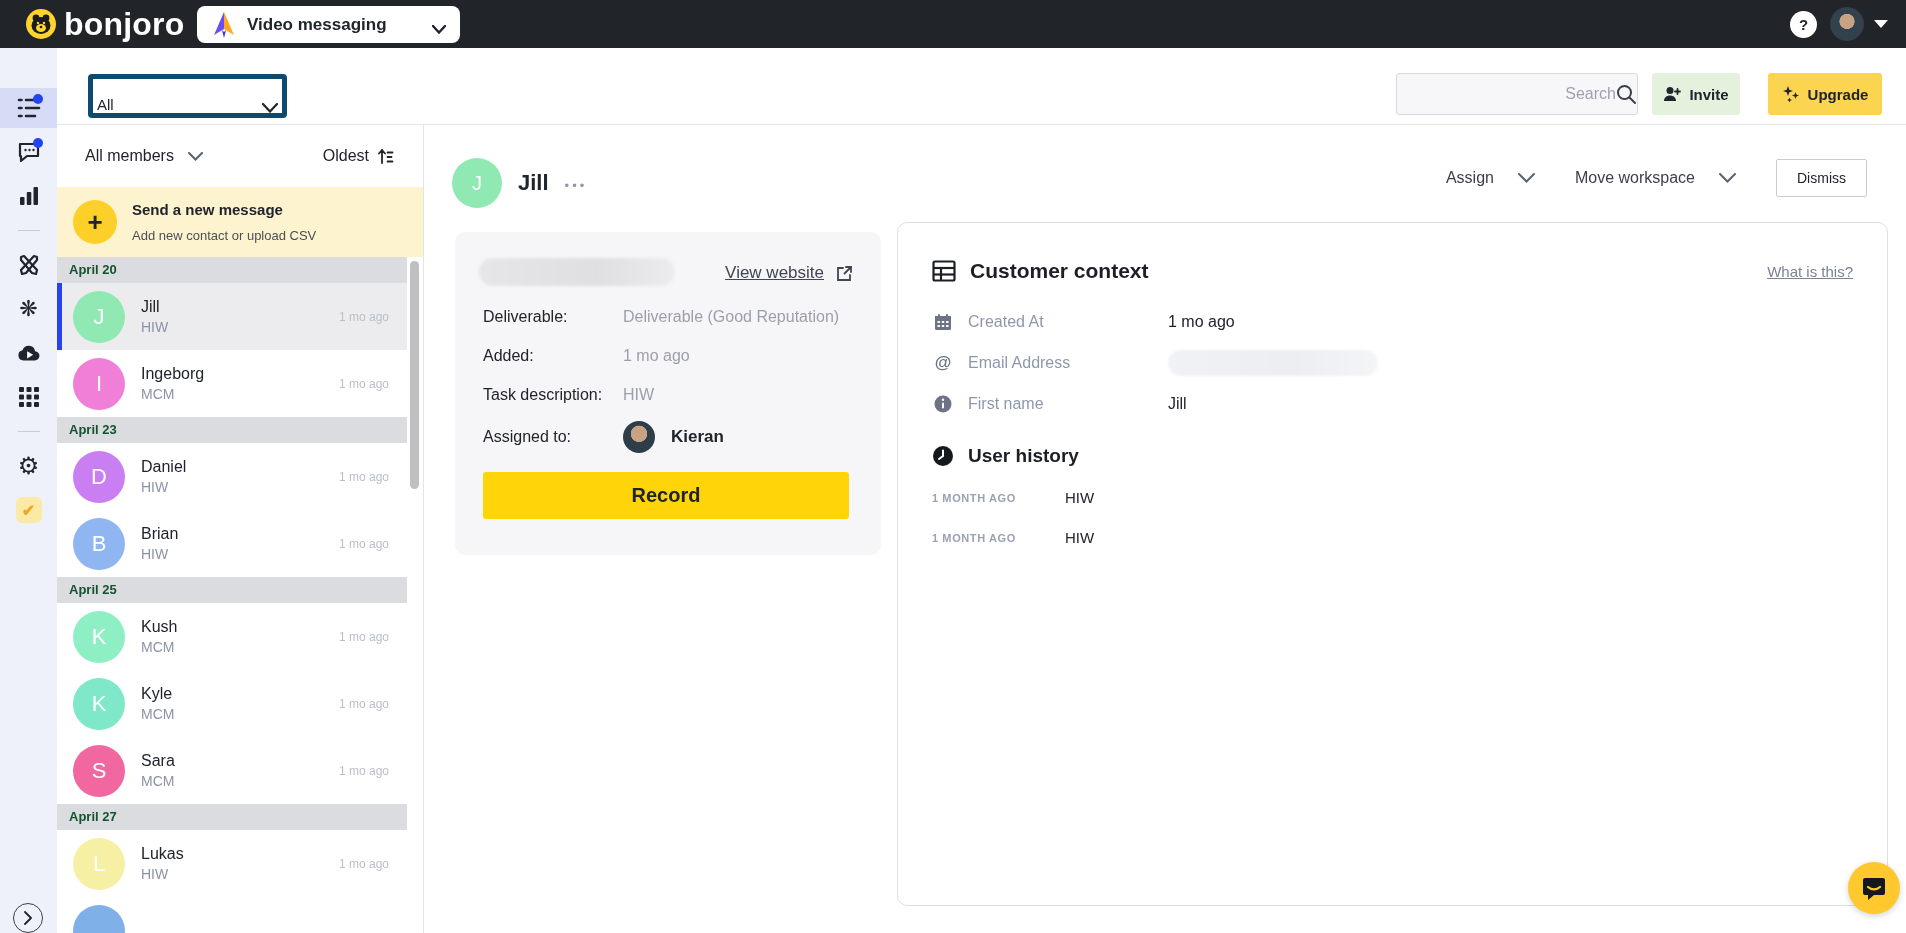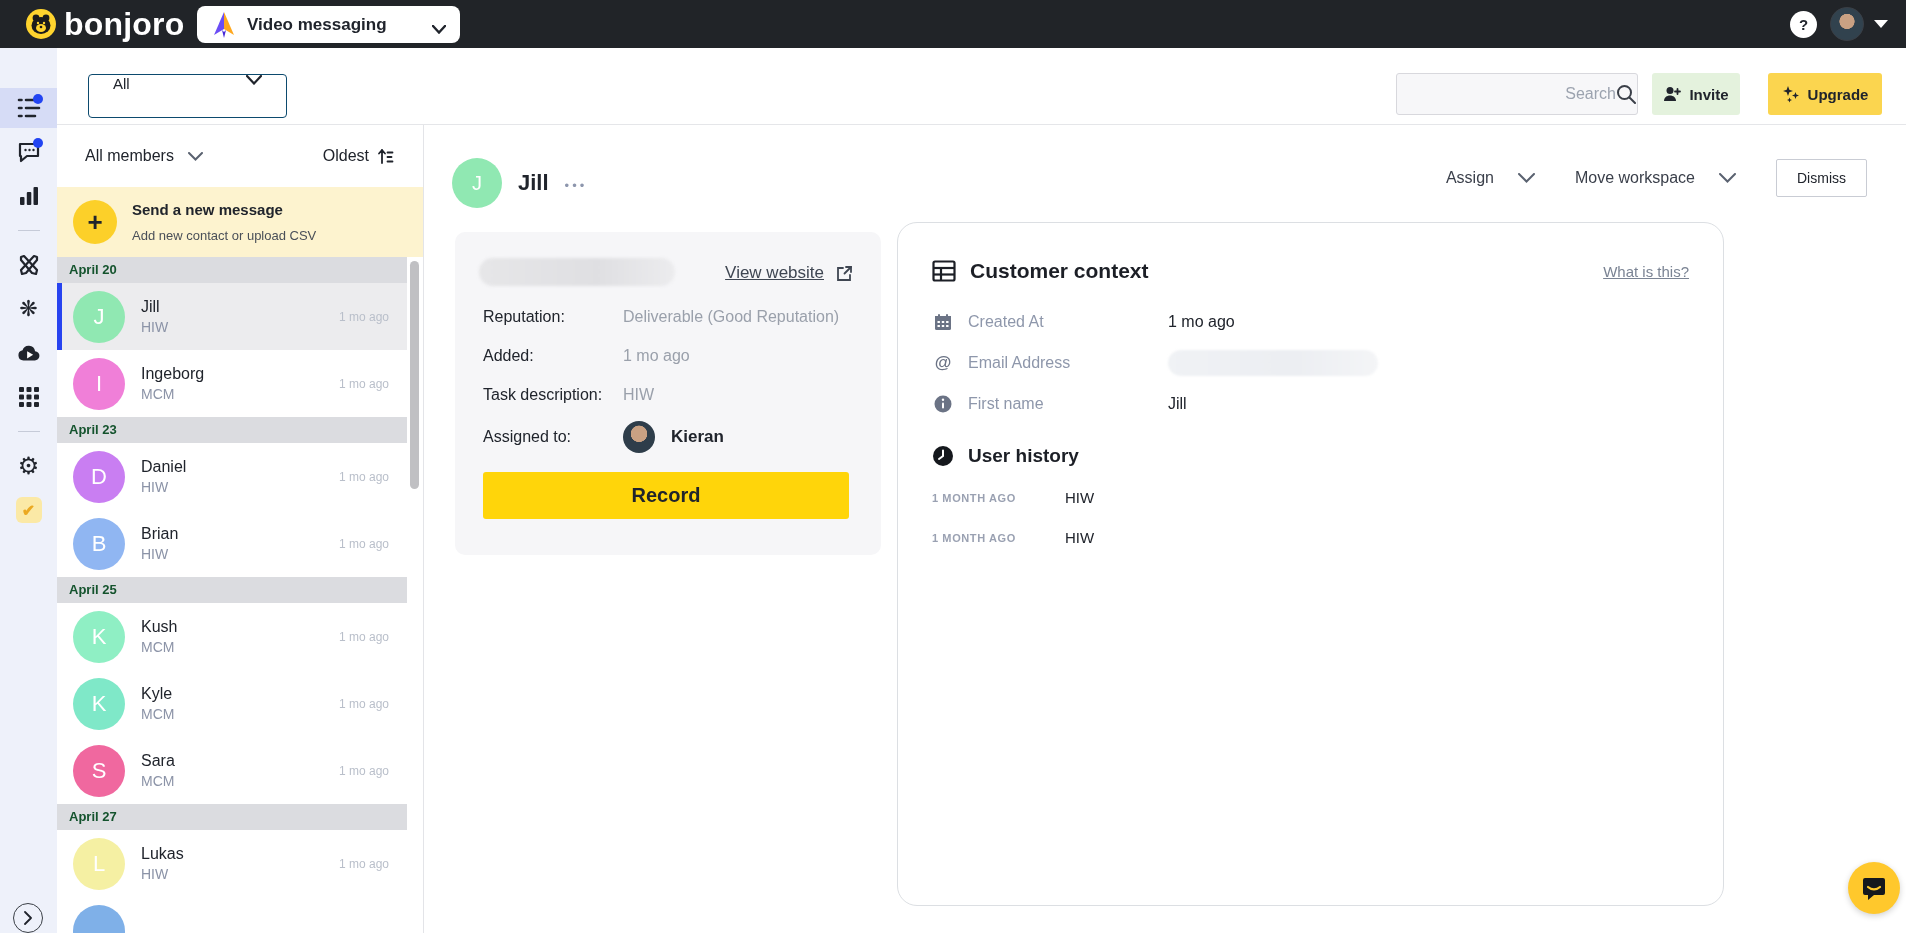--- a/index.html
+++ b/index.html
@@ -31,22 +31,22 @@
   .badge-dot { position:absolute; top:6px; left:33px; width:10px; height:10px; border-radius:50%; background:#2244f2; }
   .rail-divider { height:1px; width:22px; background:#c6cbd8; margin:10px auto; }
   .rail-gear { font-size:24px; color:#20242c; line-height:1; }
   .check-tile { width:26px; height:26px; border-radius:6px; background:#fbe9a6; display:flex; align-items:center; justify-content:center;
                 color:#eba921; font-weight:bold; font-size:16px; }
   .expand-btn { position:absolute; left:13px; top:855px; width:30px; height:30px; border-radius:50%; border:1px solid #3a3f46;
                 background:#eef1fa; display:flex; align-items:center; justify-content:center; cursor:pointer; }
 
   
   .toolbar { position:absolute; left:57px; top:48px; right:0; height:77px; background:#fff; border-bottom:1px solid #e5e6e9; }
-  .filter-select { position:absolute; left:31px; top:26px; width:199px; height:44px; border:1px solid #0c4a6e; border-radius:4px;
-                   display:flex; align-items:flex-start; padding:0 24px; cursor:pointer; background:#fff; }
+  .filter-select { position:absolute; left:31px; top:26px; width:199px; height:44px; border:5px solid #0c4a6e; border-radius:4px;
+                   display:flex; align-items:flex-end; padding:0 4px; cursor:pointer; background:#fff; }
   .filter-select span { flex:1; font-size:15px; color:#20242c; }
   .search-box { position:absolute; left:1339px; top:25px; width:242px; height:42px; background:#f7f7f9; border:1px solid #d8d8dd;
                 border-radius:3px; display:flex; align-items:center; padding:0 12px; }
   .search-box input { flex:1; border:0; outline:0; background:transparent; font-size:16px; color:#20242c;
                       font-family:"Liberation Sans", sans-serif;text-align:right; }
   .search-box input::placeholder { color:#9ca3af; }
   .btn { height:42px; border:0; border-radius:3px; display:flex; align-items:center; justify-content:center; gap:8px;
          font-size:15px; font-weight:bold; color:#20242c; cursor:pointer; font-family:"Liberation Sans", sans-serif; }
   .btn-invite { position:absolute; left:1595px; top:25px; width:88px; background:#e4f2dd; }
   .btn-upgrade { position:absolute; left:1711px; top:25px; width:114px; background:#fbd54f; }
@@ -100,21 +100,21 @@
   .t-label { width:140px; font-size:16px; color:#20242c; flex:none; }
   .t-value { font-size:16px; color:#9aa0ab; }
   .assigned { display:flex; align-items:center; margin-top:2px; }
   .k-avatar { width:32px; height:32px; border-radius:50%; flex:none;
               background:radial-gradient(circle at 50% 40%, #c9a183 0 32%, #2e3d4a 34%); }
   .k-name { font-size:17px; font-weight:bold; color:#20242c; margin-left:16px; }
   .record-btn { position:absolute; left:28px; right:32px; bottom:36px; height:47px; background:#ffd50a; border:0; border-radius:3px;
                 font-size:20px; font-weight:bold; color:#20242c; cursor:pointer; font-family:"Liberation Sans", sans-serif; }
 
   
-  .ctx { position:absolute; left:473px; top:97px; width:827px; height:684px; border:1px solid #dcdfe3; border-radius:20px; background:#fff; padding:36px 34px; }
+  .ctx { position:absolute; left:473px; top:97px; width:991px; height:684px; border:1px solid #dcdfe3; border-radius:10px; background:#fff; padding:36px 34px; }
   .ctx-title-row { display:flex; align-items:center; margin-bottom:26px; }
   .ctx-title { font-size:21px; font-weight:bold; color:#1c1f26; margin-left:14px; flex:1; }
   .what-link { font-size:15px; color:#7b8494; text-decoration:underline; cursor:pointer; }
   .f-row { display:flex; align-items:center; height:26px; margin-bottom:15px; }
   .f-icon { width:22px; display:flex; justify-content:center; color:#6b7385; }
   .f-label { width:200px; margin-left:14px; font-size:16px; color:#8e97ab; }
   .f-value { font-size:16px; color:#20242c; }
   .f-value.redacted { width:210px; height:26px; border-radius:13px; background:linear-gradient(90deg,#f0f2f5,#eceef2 60%,#f4f5f7); filter:blur(1px); }
   .uh-title-row { display:flex; align-items:center; margin:28px 0 22px 0; }
   .uh-title { font-size:19px; font-weight:bold; color:#1c1f26; margin-left:14px; }
@@ -438,21 +438,21 @@
               <g stroke="#3f4652" stroke-width="1.8" fill="none" stroke-linecap="round">
             <path d="M7 3H2v12h12v-5"></path>
                 <path d="M10 2h5v5"></path>
                 <path d="M15 2L8.5 8.5"></path>
               </g>
             </svg>
         </span>
       </div>
       <div id="task-rows">
           <div class="t-row">
-    <span class="t-label">Reputation:</span>
+    <span class="t-label">Deliverable:</span>
     <span class="t-value">Deliverable (Good Reputation)</span>
   </div>
           <div class="t-row">
     <span class="t-label">Added:</span>
     <span class="t-value">1 mo ago</span>
   </div>
           <div class="t-row">
     <span class="t-label">Task description:</span>
     <span class="t-value">HIW</span>
   </div>

